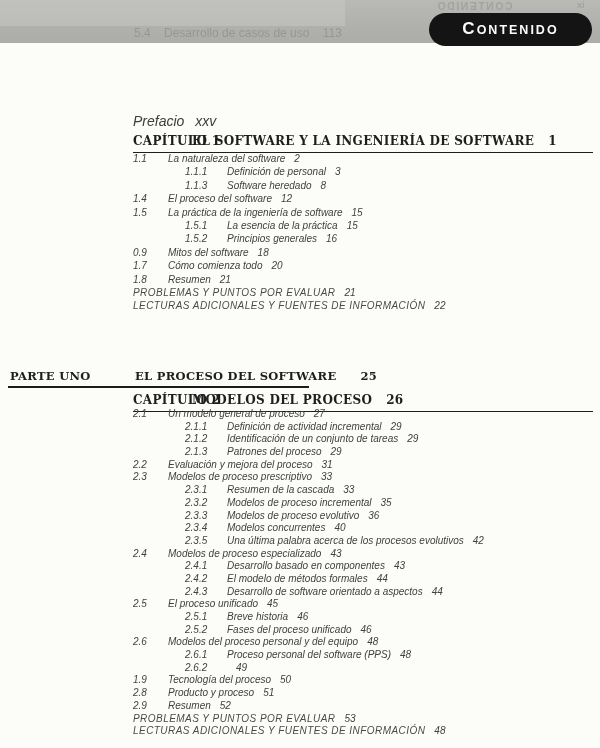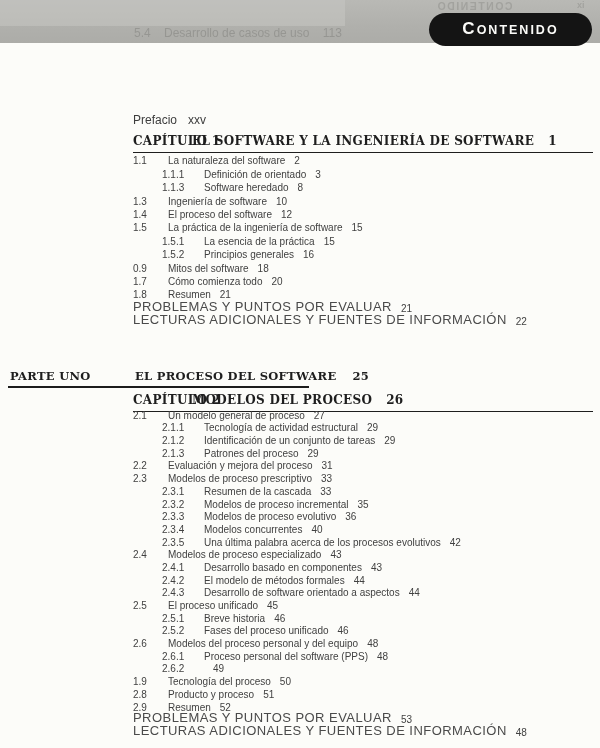--- a/index.html
+++ b/index.html
@@ -19,50 +19,50 @@
   .bleed-corner{left:577px;top:0px;font-size:9px;font-weight:bold;transform:scaleX(-1);opacity:.4;}
 
   
   .pill{position:absolute;left:429px;top:13px;width:163px;height:33px;border-radius:17px;
         background:#141414;display:flex;align-items:center;justify-content:center;}
   .pill-label{display:inline-block;color:#fbfbf8;font-weight:bold;font-size:12.5px;
               letter-spacing:2px;line-height:33px;}
   .pill-label::first-letter{font-size:17px;}
 
   
-  .prefacio{position:absolute;left:133px;top:113px;font-size:12px;color:#3d3d3d;text-align:center;}
+  .prefacio{position:absolute;left:133px;top:113px;font-style:italic;font-size:14px;color:#3d3d3d;text-align:center;}
   .prefacio .pg{margin-left:11px;}
 
   
   .chapter{position:absolute;left:133px;width:460px;font-family:"DejaVu Serif","Liberation Serif",serif;
            font-weight:bold;font-size:12px;color:#1e1e1e;letter-spacing:.3px;line-height:13px;
            border-bottom:1.8px solid #1e1e1e;white-space:nowrap;}
   .chapter .ch-label{display:inline-block;width:59px;}
   .chapter .ch-page{margin-left:14px;}
   #chapter1{top:135px;padding-bottom:4px;}
   #chapter2{top:394px;padding-bottom:3.5px;}
 
   .part{position:absolute;left:8px;top:369px;width:301px;font-family:"DejaVu Serif","Liberation Serif",serif;
         font-weight:bold;font-size:11.5px;color:#1e1e1e;letter-spacing:.3px;line-height:14px;
         border-bottom:2.5px solid #1c1c1c;padding-bottom:3px;white-space:nowrap;}
   .part .part-label{display:inline-block;width:125px;padding-left:2px;}
-  .part .part-page{margin-left:16px;}
+  .part .part-page{margin-left:24px;}
 
   
   .toc{position:absolute;left:133px;width:460px;}
   #toc1{top:153px;}
   #toc2{top:408px;}
   #toc1 .row{height:13.4px;}
   #toc2 .row{height:12.7px;}
-  .row{display:flex;align-items:flex-end;font-size:10px;color:#414141;white-space:nowrap;}
+  .row{display:flex;align-items:flex-start;font-size:10px;color:#414141;white-space:nowrap;font-style:italic;}
   .row .num{flex:none;}
   .row .pg{margin-left:9px;}
   .row.lvl1 .num{width:35px;}
-  .row.lvl2 .num{margin-left:29px;width:42px;}
-  .row.lvl0 .t{font-size:13px;letter-spacing:.45px;color:#4a4a4a;}
+  .row.lvl2 .num{margin-left:52px;width:42px;}
+  .row.lvl0 .t{font-size:10px;letter-spacing:.45px;color:#4a4a4a;}
   .row.lvl0 .pg{font-size:10px;}
 </style>
 </head>
 <body>
 
 <div id="page">
 
   <div class="band">
     <div class="band-light"></div>
   </div>
@@ -84,32 +84,27 @@
 
   <div class="toc" id="toc1">
 
   <div class="row lvl1">
         <span class="num">1.1</span>
         <span class="t">La naturaleza del software</span>
         <span class="pg">2</span>
       </div>
       <div class="row lvl2">
         <span class="num">1.1.1</span>
-        <span class="t">Definición de orientado</span>
+        <span class="t">Definición de personal</span>
         <span class="pg">3</span>
       </div>
       <div class="row lvl2">
         <span class="num">1.1.3</span>
         <span class="t">Software heredado</span>
         <span class="pg">8</span>
-      </div>
-      <div class="row lvl1">
-        <span class="num">1.3</span>
-        <span class="t">Ingeniería de software</span>
-        <span class="pg">10</span>
       </div>
       <div class="row lvl1">
         <span class="num">1.4</span>
         <span class="t">El proceso del software</span>
         <span class="pg">12</span>
       </div>
       <div class="row lvl1">
         <span class="num">1.5</span>
         <span class="t">La práctica de la ingeniería de software</span>
         <span class="pg">15</span>
@@ -161,21 +156,21 @@
 
   <div class="toc" id="toc2">
 
   <div class="row lvl1">
         <span class="num">2.1</span>
         <span class="t">Un modelo general de proceso</span>
         <span class="pg">27</span>
       </div>
       <div class="row lvl2">
         <span class="num">2.1.1</span>
-        <span class="t">Tecnología de actividad estructural</span>
+        <span class="t">Definición de actividad incremental</span>
         <span class="pg">29</span>
       </div>
       <div class="row lvl2">
         <span class="num">2.1.2</span>
         <span class="t">Identificación de un conjunto de tareas</span>
         <span class="pg">29</span>
       </div>
       <div class="row lvl2">
         <span class="num">2.1.3</span>
         <span class="t">Patrones del proceso</span>

